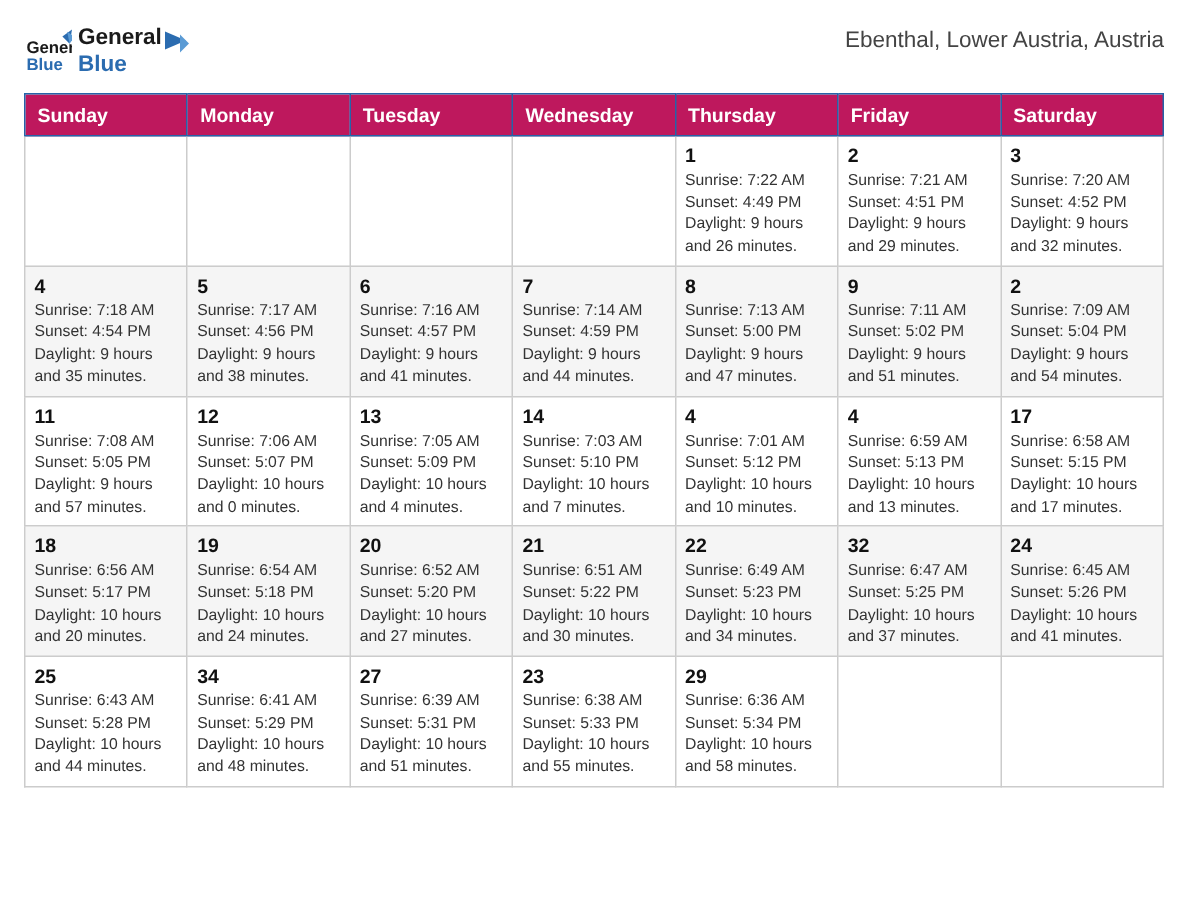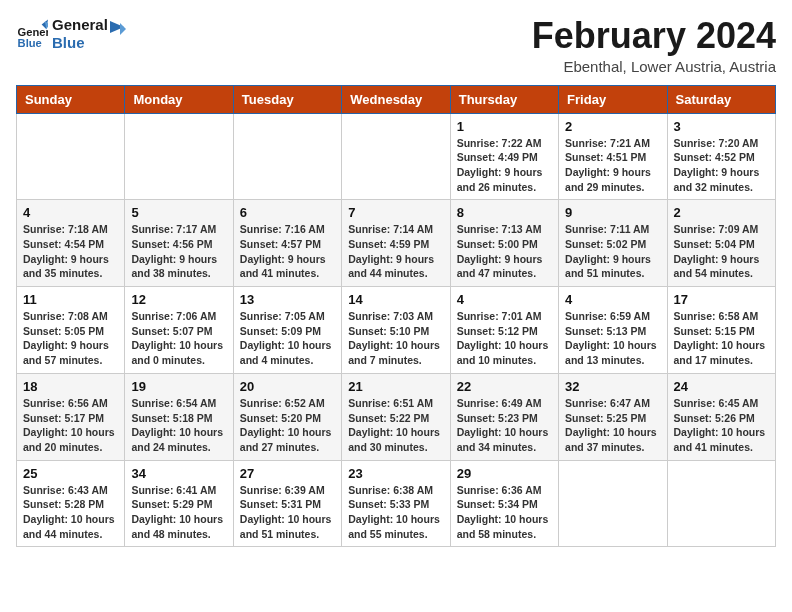--- a/index.html
+++ b/index.html
@@ -38,21 +38,21 @@
       font-size: 15px;
       color: #444;
       margin-top: 2px;
     }
     .calendar {
       width: 100%;
       border-collapse: collapse;
       border: 1px solid #ccc;
     }
     .calendar thead tr th {
-      background-color: #c2410c;
+      background-color: #be185d;
       color: #fff;
       font-size: 13px;
       font-weight: bold;
       padding: 6px 8px;
       text-align: left;
       border: 1px solid #2563a8;
     }
     .calendar tbody tr td {
       vertical-align: top;
       border: 1px solid #ccc;
@@ -69,21 +69,20 @@
     .cell-day {
       font-size: 13px;
       font-weight: bold;
       margin-bottom: 2px;
       color: #111;
     }
     .cell-info {
       font-size: 10.5px;
       color: #333;
       line-height: 1.4;
-      font-weight: bold;
     }
     .empty-cell {
       background: #f9f9f9;
     }
   </style>
 </head>
 <body>
 
 <div class="header">
   <div class="logo">
@@ -96,21 +95,20 @@
     <div>
       <div style="font-size:15px; font-weight:bold; color:#1a1a1a; line-height:1.2;">General</div>
       <div style="font-size:15px; font-weight:bold; color:#2b6cb0; line-height:1.2;">Blue</div>
     </div>
     <svg width="22" height="22" viewBox="0 0 22 22" style="margin-left:-6px; margin-top:-8px;">
       <polygon points="4,2 18,8 4,14" fill="#2b6cb0"></polygon>
       <polygon points="14,4 20,10 14,16" fill="#5b9bd5"></polygon>
     </svg>
   </div>
   <div class="title-area">
-    <div class="month-title">February 2024</div>
     <div class="location-title">Ebenthal, Lower Austria, Austria</div>
   </div>
 </div>
 
 <table class="calendar">
   <thead>
     <tr>
     <th>Sunday</th>
         <th>Monday</th>
         <th>Tuesday</th>

